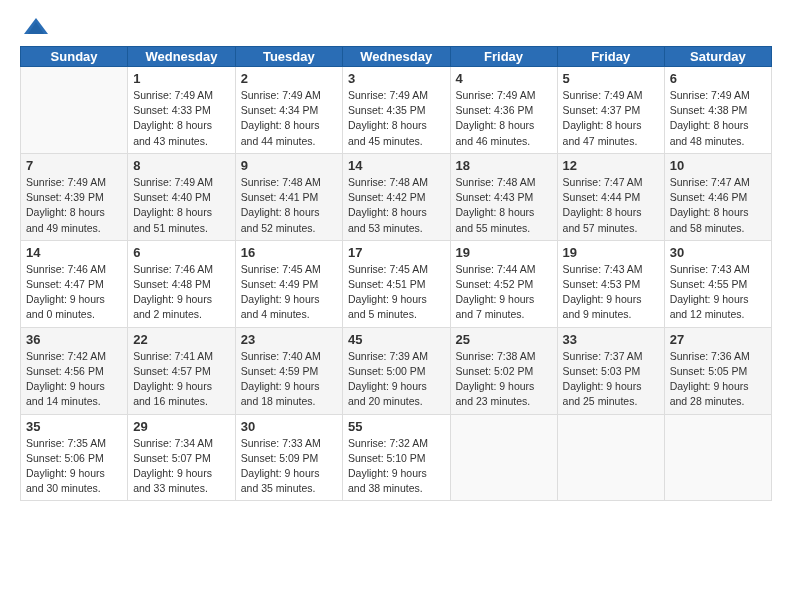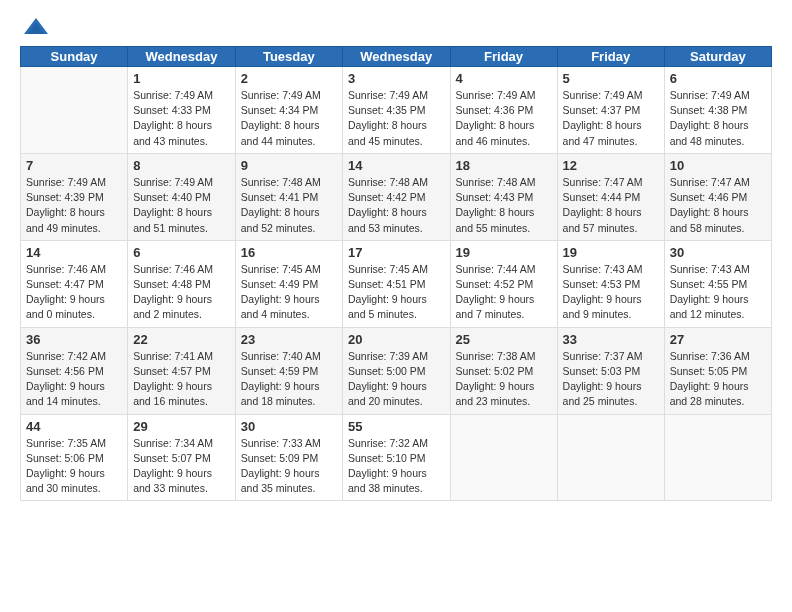--- a/index.html
+++ b/index.html
@@ -219,39 +219,39 @@
         </td>
         <td>
           <span class="day-number">22</span>
           <div class="day-info">Sunrise: 7:41 AM<br>Sunset: 4:57 PM<br>Daylight: 9 hours<br>and 16 minutes.</div>
         </td>
         <td>
           <span class="day-number">23</span>
           <div class="day-info">Sunrise: 7:40 AM<br>Sunset: 4:59 PM<br>Daylight: 9 hours<br>and 18 minutes.</div>
         </td>
         <td>
-          <span class="day-number">20</span>
+          <span class="day-number">45</span>
           <div class="day-info">Sunrise: 7:39 AM<br>Sunset: 5:00 PM<br>Daylight: 9 hours<br>and 20 minutes.</div>
         </td>
         <td>
           <span class="day-number">25</span>
           <div class="day-info">Sunrise: 7:38 AM<br>Sunset: 5:02 PM<br>Daylight: 9 hours<br>and 23 minutes.</div>
         </td>
         <td>
           <span class="day-number">33</span>
           <div class="day-info">Sunrise: 7:37 AM<br>Sunset: 5:03 PM<br>Daylight: 9 hours<br>and 25 minutes.</div>
         </td>
         <td>
           <span class="day-number">27</span>
           <div class="day-info">Sunrise: 7:36 AM<br>Sunset: 5:05 PM<br>Daylight: 9 hours<br>and 28 minutes.</div>
         </td>
       </tr>
       <tr>
         <td>
-          <span class="day-number">44</span>
+          <span class="day-number">35</span>
           <div class="day-info">Sunrise: 7:35 AM<br>Sunset: 5:06 PM<br>Daylight: 9 hours<br>and 30 minutes.</div>
         </td>
         <td>
           <span class="day-number">29</span>
           <div class="day-info">Sunrise: 7:34 AM<br>Sunset: 5:07 PM<br>Daylight: 9 hours<br>and 33 minutes.</div>
         </td>
         <td>
           <span class="day-number">30</span>
           <div class="day-info">Sunrise: 7:33 AM<br>Sunset: 5:09 PM<br>Daylight: 9 hours<br>and 35 minutes.</div>
         </td>

